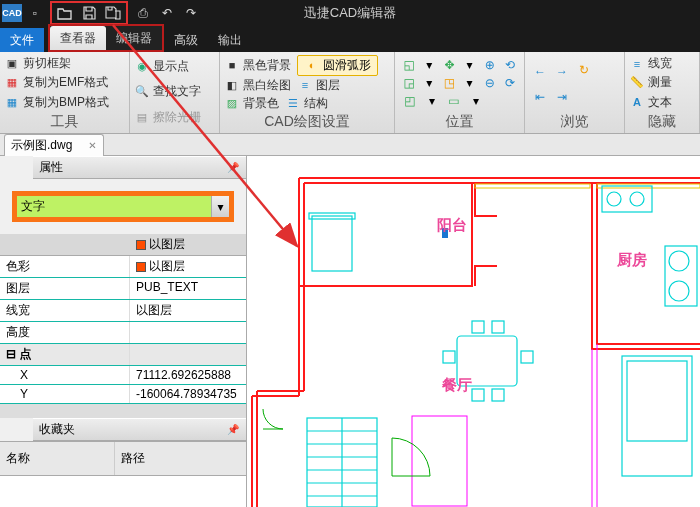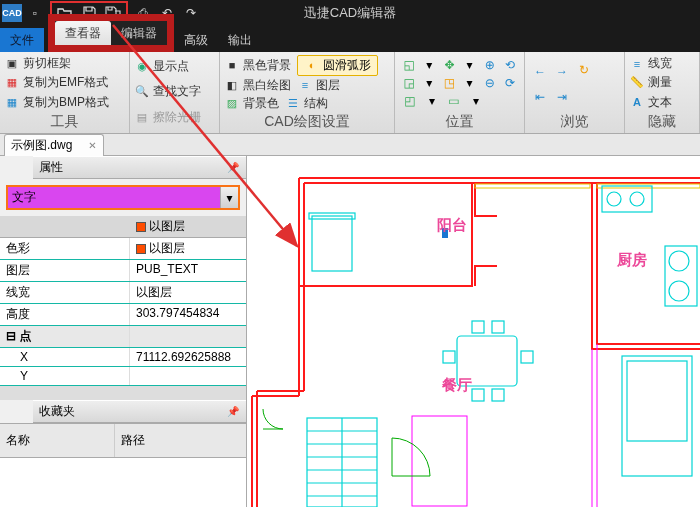--- a/index.html
+++ b/index.html
@@ -8,24 +8,24 @@
 
 .titlebar { height: 26px; background: #1a1a1a; display: flex; align-items: center; color: #fff; position: relative; }
 .cad-logo { width: 20px; height: 18px; background: #2e7cc4; color: #fff; font-size: 9px; font-weight: bold; display: flex; align-items: center; justify-content: center; margin-left: 2px; }
 .qat { display: flex; align-items: center; gap: 6px; margin-left: 4px; }
 .qat-icon { width: 18px; height: 18px; display: flex; align-items: center; justify-content: center; color: #ddd; cursor: pointer; }
 .qat-box { border: 2px solid #e03030; padding: 1px 4px; display: flex; gap: 6px; }
 .title-text { position: absolute; left: 50%; transform: translateX(-50%); color: #ccc; font-size: 13px; }
 
 
 .tabbar { height: 26px; background: #1a1a1a; display: flex; align-items: flex-end; position: relative; }
-.file-btn { background: #1976d2; color: #0f172a; padding: 4px 10px; height: 24px; display: flex; align-items: center; cursor: pointer; }
+.file-btn { background: #1976d2; color: #ffffff; padding: 4px 10px; height: 24px; display: flex; align-items: center; cursor: pointer; }
 .tab { color: #ccc; padding: 4px 10px; height: 24px; display: flex; align-items: center; cursor: pointer; }
 .tab.active { background: linear-gradient(#f5f5f5,#e0e0e0); color: #333; border-radius: 3px 3px 0 0; }
-.tab-box { border: 7px solid #b91c1c; display: flex; margin-left: 4px; }
+.tab-box { border: 2px solid #b91c1c; display: flex; margin-left: 4px; }
 
 
 .ribbon { height: 82px; background: linear-gradient(#f0f0f0,#dcdcdc); display: flex; border-bottom: 1px solid #aaa; }
 .ribbon-group { border-right: 1px solid #bbb; padding: 2px 4px; display: flex; flex-direction: column; }
 .ribbon-body { flex: 1; display: flex; flex-direction: column; justify-content: space-around; }
 .ribbon-row { display: flex; align-items: center; gap: 6px; }
 .ribbon-item { display: flex; align-items: center; gap: 3px; color: #333; cursor: pointer; white-space: nowrap; }
 .ribbon-item.disabled { color: #999; }
 .small-icon { width: 16px; height: 16px; display: inline-flex; align-items: center; justify-content: center; font-size: 11px; }
 .ribbon-label { text-align: center; color: #555; font-size: 14px; padding-top: 1px; }
@@ -38,21 +38,21 @@
 .doctab { background: #fdfdfd; border: 1px solid #aaa; border-bottom: none; padding: 2px 6px; display: flex; align-items: center; gap: 16px; border-radius: 3px 3px 0 0; }
 .close-x { color: #888; cursor: pointer; font-size: 10px; }
 
 
 .workspace { display: flex; height: calc(507px - 26px - 26px - 82px - 22px); }
 .left-panels { width: 247px; display: flex; flex-direction: column; background: #f0f0f0; border-right: 1px solid #aaa; }
 
 .panel-title { background: linear-gradient(#eee,#d8d8d8); border-top: 1px solid #fff; border-bottom: 1px solid #aaa; padding: 2px 6px; display: flex; justify-content: space-between; align-items: center; margin-left: 33px; }
 .pin { font-size: 10px; color: #666; }
 
-.dropdown { display: flex; border: 2px solid #f97316; background: #d946ef; margin: 6px; }
+.dropdown { display: flex; border: 5px solid #f97316; background: #bef264; margin: 12px; }
 .dropdown-text { flex: 1; padding: 2px 4px; }
 .dropdown-btns { display: flex; }
 .dropdown-btns span { width: 18px; display: flex; align-items: center; justify-content: center; background: linear-gradient(#f0f0f0,#d0d0d0); border-left: 1px solid #aaa; cursor: pointer; }
 
 .prop-grid { flex: 0 0 auto; }
 .prop-head { display: flex; background: #d8d8d8; border-bottom: 1px solid #aaa; }
 .prop-head div { padding: 2px 6px; }
 .prop-row { display: flex; background: #fff; border-bottom: 1px solid #14b8a6; }
 .prop-row.cat { background: #e8e8e8; font-weight: bold; }
 .prop-key { width: 130px; padding: 2px 6px; border-right: 1px solid #ddd; }
@@ -277,32 +277,32 @@
       <div class="prop-row">
           <div class="prop-key">图层</div>
           <div class="prop-val">PUB_TEXT</div>
         </div>
       <div class="prop-row">
           <div class="prop-key">线宽</div>
           <div class="prop-val">以图层</div>
         </div>
       <div class="prop-row">
           <div class="prop-key">高度</div>
-          <div class="prop-val">303.797454834</div>
         </div>
       <div class="prop-row cat">
           <div class="prop-key">⊟ <span>点</span></div>
           <div class="prop-val"></div>
         </div>
       <div class="prop-row">
           <div class="prop-key" style="padding-left:20px">X</div>
           <div class="prop-val">71112.692625888</div>
         </div>
       <div class="prop-row">
           <div class="prop-key" style="padding-left:20px">Y</div>
+          <div class="prop-val">-160064.78934735</div>
         </div>
     </div>
 
     <div style="height:14px;background:#ddd"></div>
 
     <div class="fav-panel">
       <div class="panel-title">
         <span>收藏夹</span>
         <span class="pin">📌</span>
       </div>

